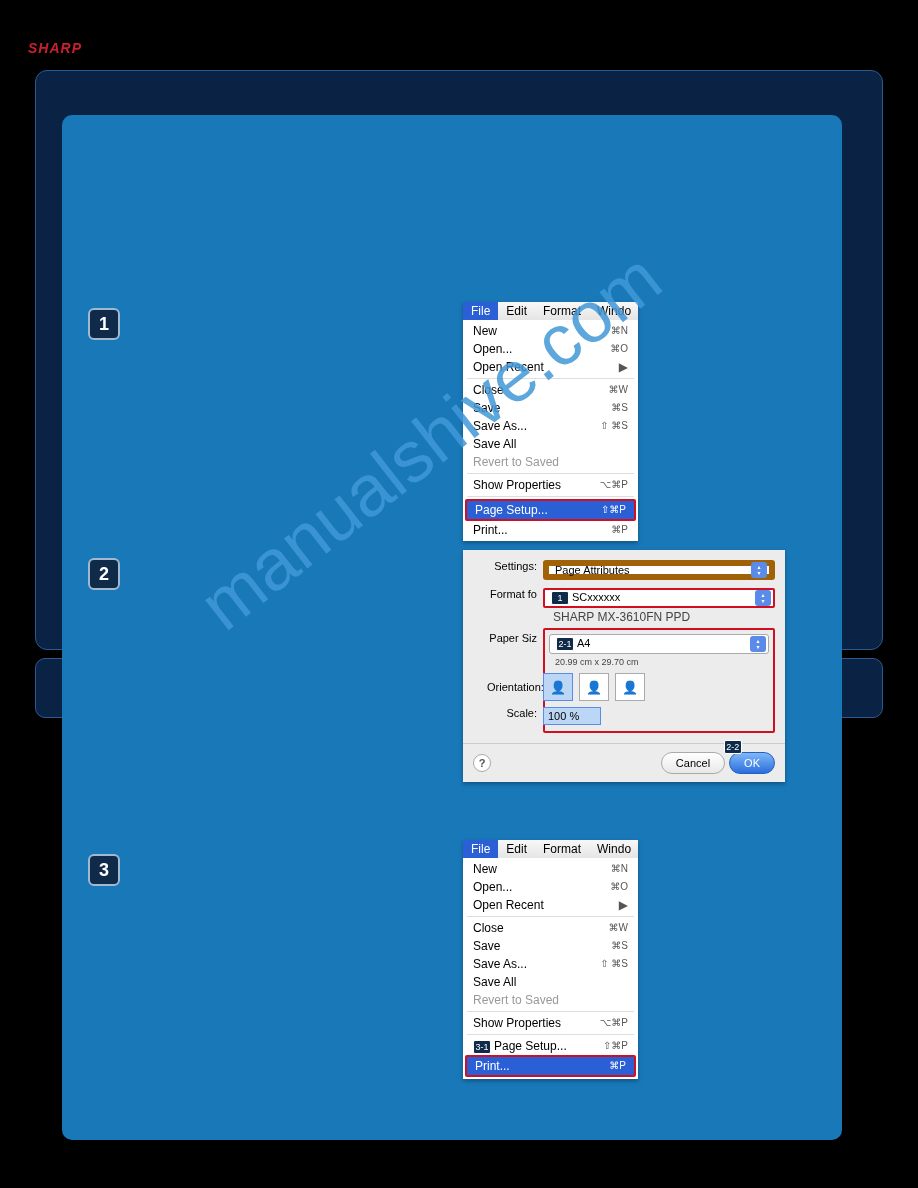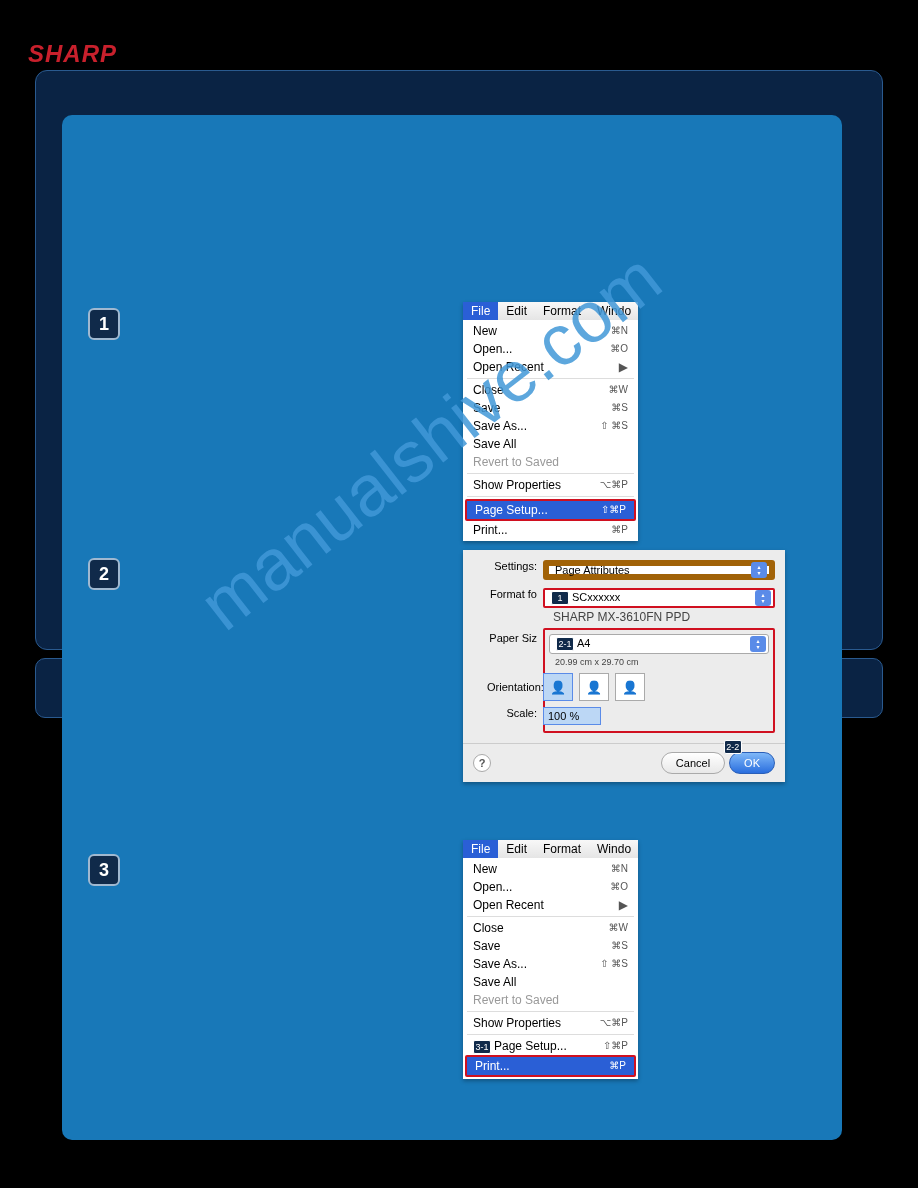--- a/index.html
+++ b/index.html
@@ -10,21 +10,21 @@
     position: relative;
     font-family: "Lucida Grande", Arial, sans-serif;
     overflow: hidden;
   }
   .logo {
     position: absolute;
     top: 40px;
     left: 28px;
     color: #c8202c;
     font-weight: bold;
-    font-size: 24px;
+    font-size: 14px;
     font-style: italic;
     letter-spacing: 1px;
   }
   .outer-panel {
     position: absolute;
     top: 70px;
     left: 35px;
     width: 848px;
     height: 580px;
     background: #0a2344;

